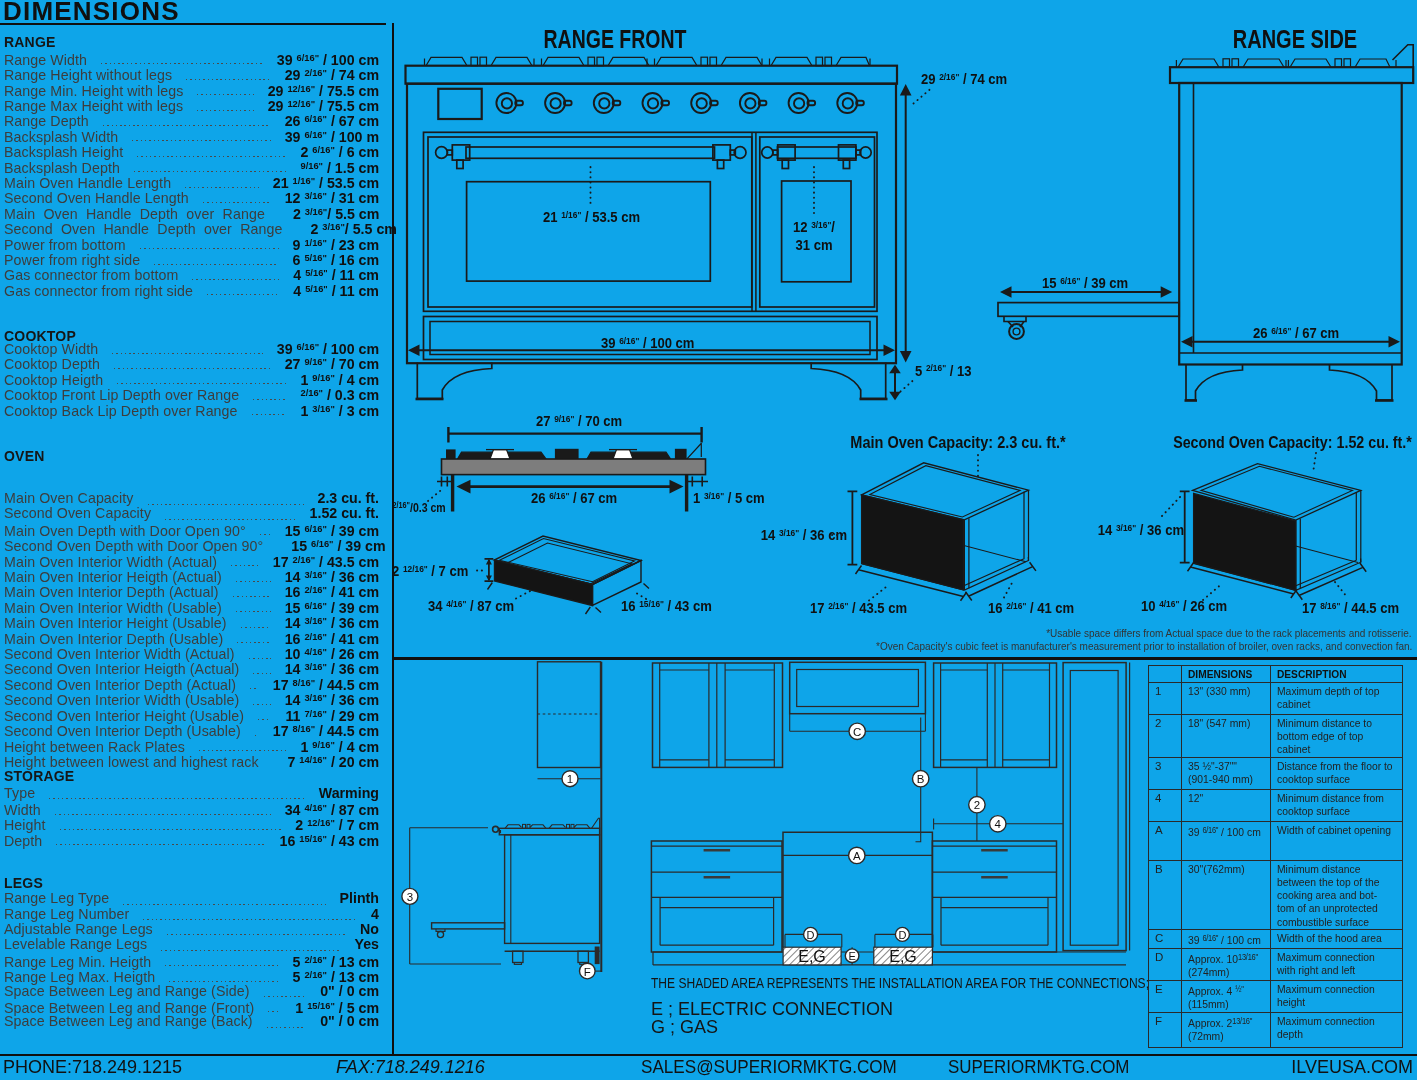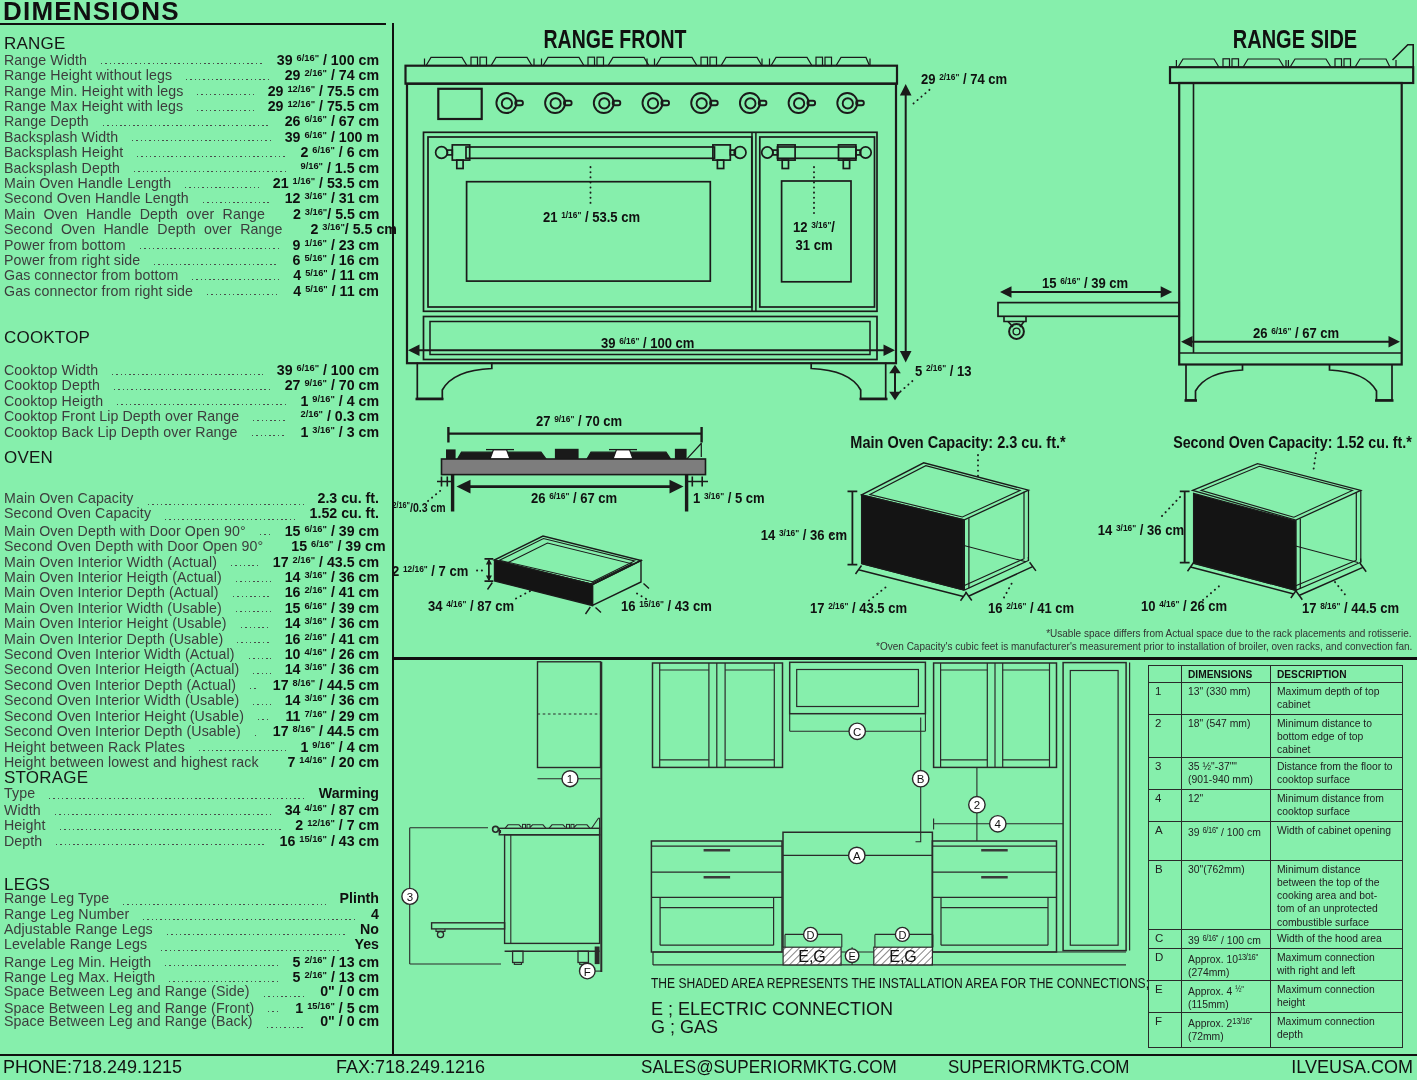--- a/index.html
+++ b/index.html
@@ -1,22 +1,22 @@
 <!DOCTYPE html>
 <html><head>
 <meta charset="utf-8">
 <style>
   html,body{margin:0;padding:0;background:#fff;}
-  #page{position:relative;width:1417px;height:1080px;background:#86efac;overflow:hidden;
+  #page{position:relative;width:1417px;height:1080px;background:#0ea5e9;overflow:hidden;
         font-family:"Liberation Sans", sans-serif;}
   .abs{position:absolute;}
   .rule{position:absolute;background:#101010;}
   
   #specs{position:absolute;left:4px;top:0;width:375px;color:#3d3d3d;}
-  .h{position:absolute;left:0;font-size:17px;font-weight:normal;color:#161616;letter-spacing:.2px;}
+  .h{position:absolute;left:0;font-size:14px;font-weight:bold;color:#161616;letter-spacing:.2px;}
   .rows{position:absolute;left:0;width:375px;}
   .r{display:flex;align-items:baseline;height:15.42px;font-size:14.2px;line-height:15.42px;white-space:nowrap;gap:12px;}
   .l{letter-spacing:.1px;}
   .d{flex:1;align-self:flex-end;height:10px;margin:0 2px 1.5px 2px;
      background-image:repeating-linear-gradient(to right,#4a4a4a 0 1.4px,transparent 1.4px 4.3px);
      background-size:100% 1.4px;background-position:0 100%;background-repeat:no-repeat;}
   .v{font-weight:bold;color:#101010;letter-spacing:0;}
   .f{font-size:9.3px;vertical-align:4px;letter-spacing:0;}
   .jj{word-spacing:4.2px;}
   
@@ -131,21 +131,21 @@
         </div>
       <div class="r">
           <span class="l">Gas connector from right side</span>
           <span class="d"></span>
           <span class="v">4 <span class="f">5/16"</span> / 11 cm</span>
         </div>
     </div>
 
     <div class="h" style="top:327.5px;">COOKTOP</div>
 
-    <div class="rows" style="top:361px;">
+    <div class="rows" style="top:340px;">
       <div class="r">
           <span class="l">Cooktop Width</span>
           <span class="d"></span>
           <span class="v">39 <span class="f">6/16"</span> / 100 cm</span>
         </div>
       <div class="r">
           <span class="l">Cooktop Depth</span>
           <span class="d"></span>
           <span class="v">27 <span class="f">9/16"</span> / 70 cm</span>
         </div>
@@ -954,21 +954,21 @@
     <tr style="height:35px;">
           <td class="c0">F</td>
           <td class="c1"><span class="sq">Approx. 2<span class="tf">13/16"</span><br>(72mm)</span></td>
           <td class="c2"><span class="sq">Maximum connection<br>depth</span></td>
         </tr>
   </tbody>
     </table>
 
   <div class="foot" style="left:3px;">PHONE:718.249.1215</div>
 
-  <div class="foot" style="left:336px;">FAX:718.249.1216</div>
+  <div class="foot" style="left:336px;font-style:italic;">FAX:718.249.1216</div>
 
   <div class="foot" style="left:641px;transform:scaleX(.95);transform-origin:0 0;">SALES@SUPERIORMKTG.COM</div>
 
   <div class="foot" style="left:948px;transform:scaleX(.94);transform-origin:0 0;">SUPERIORMKTG.COM</div>
 
   <div class="foot" style="right:4px;">ILVEUSA.COM</div>
 
 </div>
 
 </body></html>

